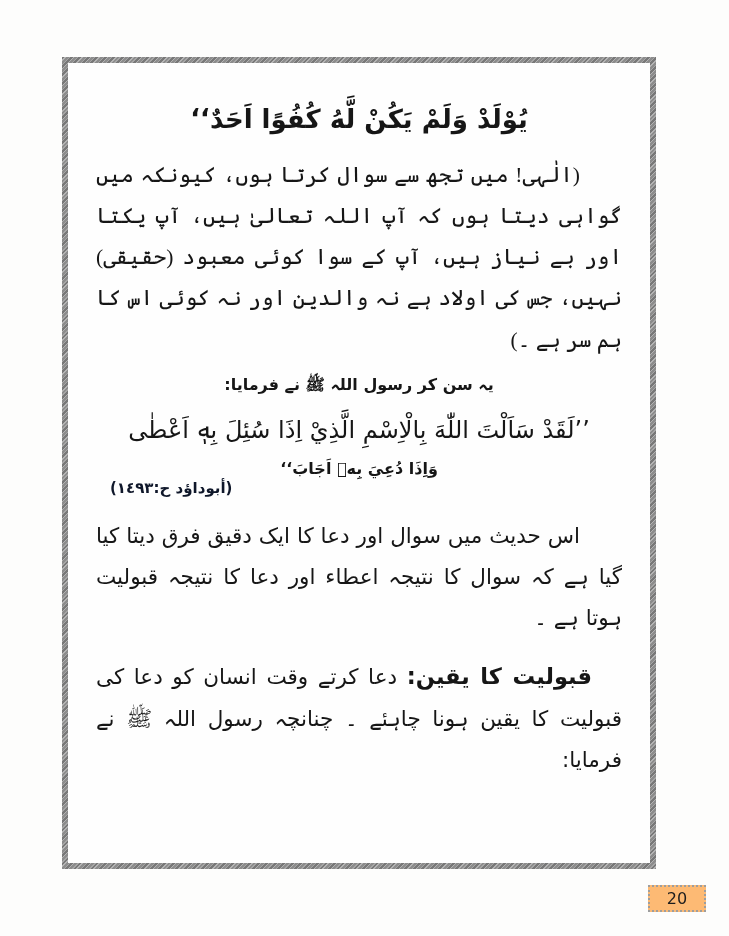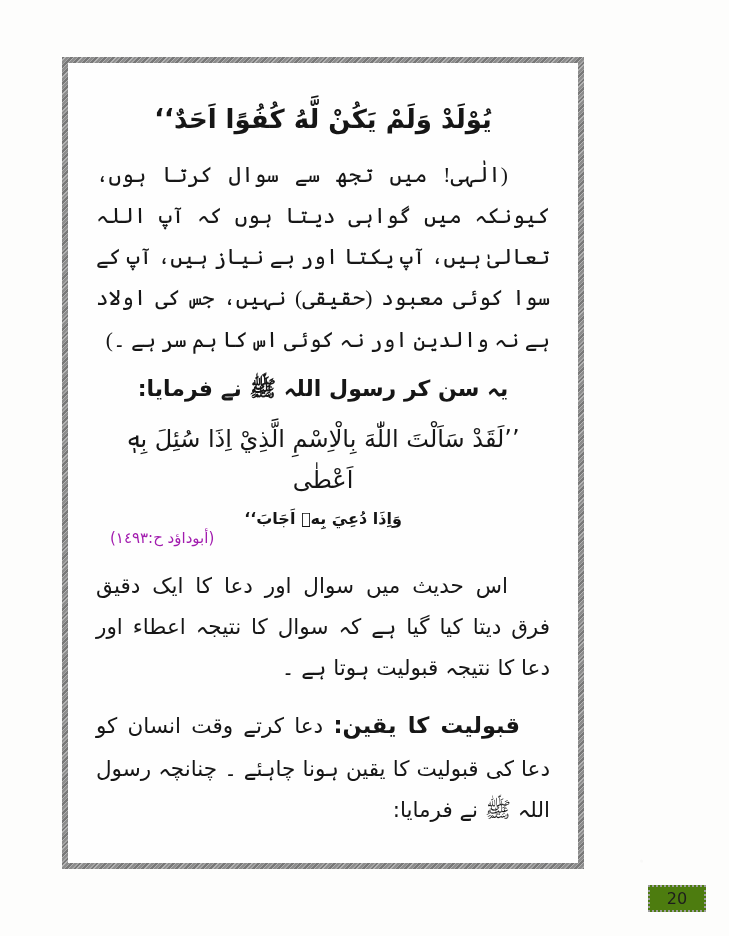--- a/index.html
+++ b/index.html
@@ -22,21 +22,21 @@
     background:
       radial-gradient(circle at 12% 8%, rgba(0,0,0,0.025) 0 1px, transparent 2px),
       radial-gradient(circle at 88% 92%, rgba(0,0,0,0.02) 0 1px, transparent 2px),
       #fdfdfc;
   }
   
   .frame {
     position: absolute;
     left: 62px;
     top: 57px;
-    width: 522px;
+    width: 594px;
     height: 812px;
     box-sizing: border-box;
     border: 6px solid transparent;
     border-image: repeating-linear-gradient(135deg,
       #787878 0 2px, #b4b4b4 2px 3px, #8c8c8c 3px 5px, #a6a6a6 5px 6px) 6;
     background: #fefefe;
     padding: 22px 28px 0 28px;
     overflow: hidden;
     direction: rtl;
   }
@@ -52,21 +52,21 @@
     font-size: 21.5px;
     line-height: 1.92;
     text-align: justify;
     text-align-last: right;
     text-indent: 42px;
     margin: 14px 0 0 0;
     font-family: Liberation Serif, serif;
   }
   .narration-line {
     text-align: center;
-    font-size: 22px;
+    font-size: 16px;
     margin: 14px 0 0 0;
     font-weight: 600;
   }
   .hadith-line1 {
     text-align: center;
     font-weight: 400;
     font-size: 24px;
     line-height: 1.7;
     margin: 12px 0 0 0;
   }
@@ -79,22 +79,22 @@
     text-align: center;
     font-weight: 700;
     font-size: 16px;
     line-height: 1.7;
   }
   .hadith-ref {
     position: absolute;
     left: 14px;
     bottom: 2px;
     font-size: 15px;
-    font-weight: 400;
-    color: #a21caf;
+    font-weight: 700;
+    color: #0f172a;
   }
   .commentary {
     font-size: 21.5px;
     line-height: 1.92;
     text-align: justify;
     text-align-last: right;
     text-indent: 42px;
     margin: 16px 0 0 0;
   }
   .certainty-para {
@@ -110,21 +110,21 @@
     font-size: 22.5px;
   }
   .page-number-box {
     position: absolute;
     left: 648px; 
     top: 885px;
     width: 58px;
     height: 27px;
     box-sizing: border-box;
     border: 2px dotted #9e9e9e;
-    background: #4d7c0f;
+    background: #fdba74;
     display: flex;
     align-items: center;
     justify-content: center;
     font-size: 16px;
     color: #1d1d1d;
     direction: ltr;
     font-family: "DejaVu Sans", sans-serif;
   }
 </style>
 </head>

